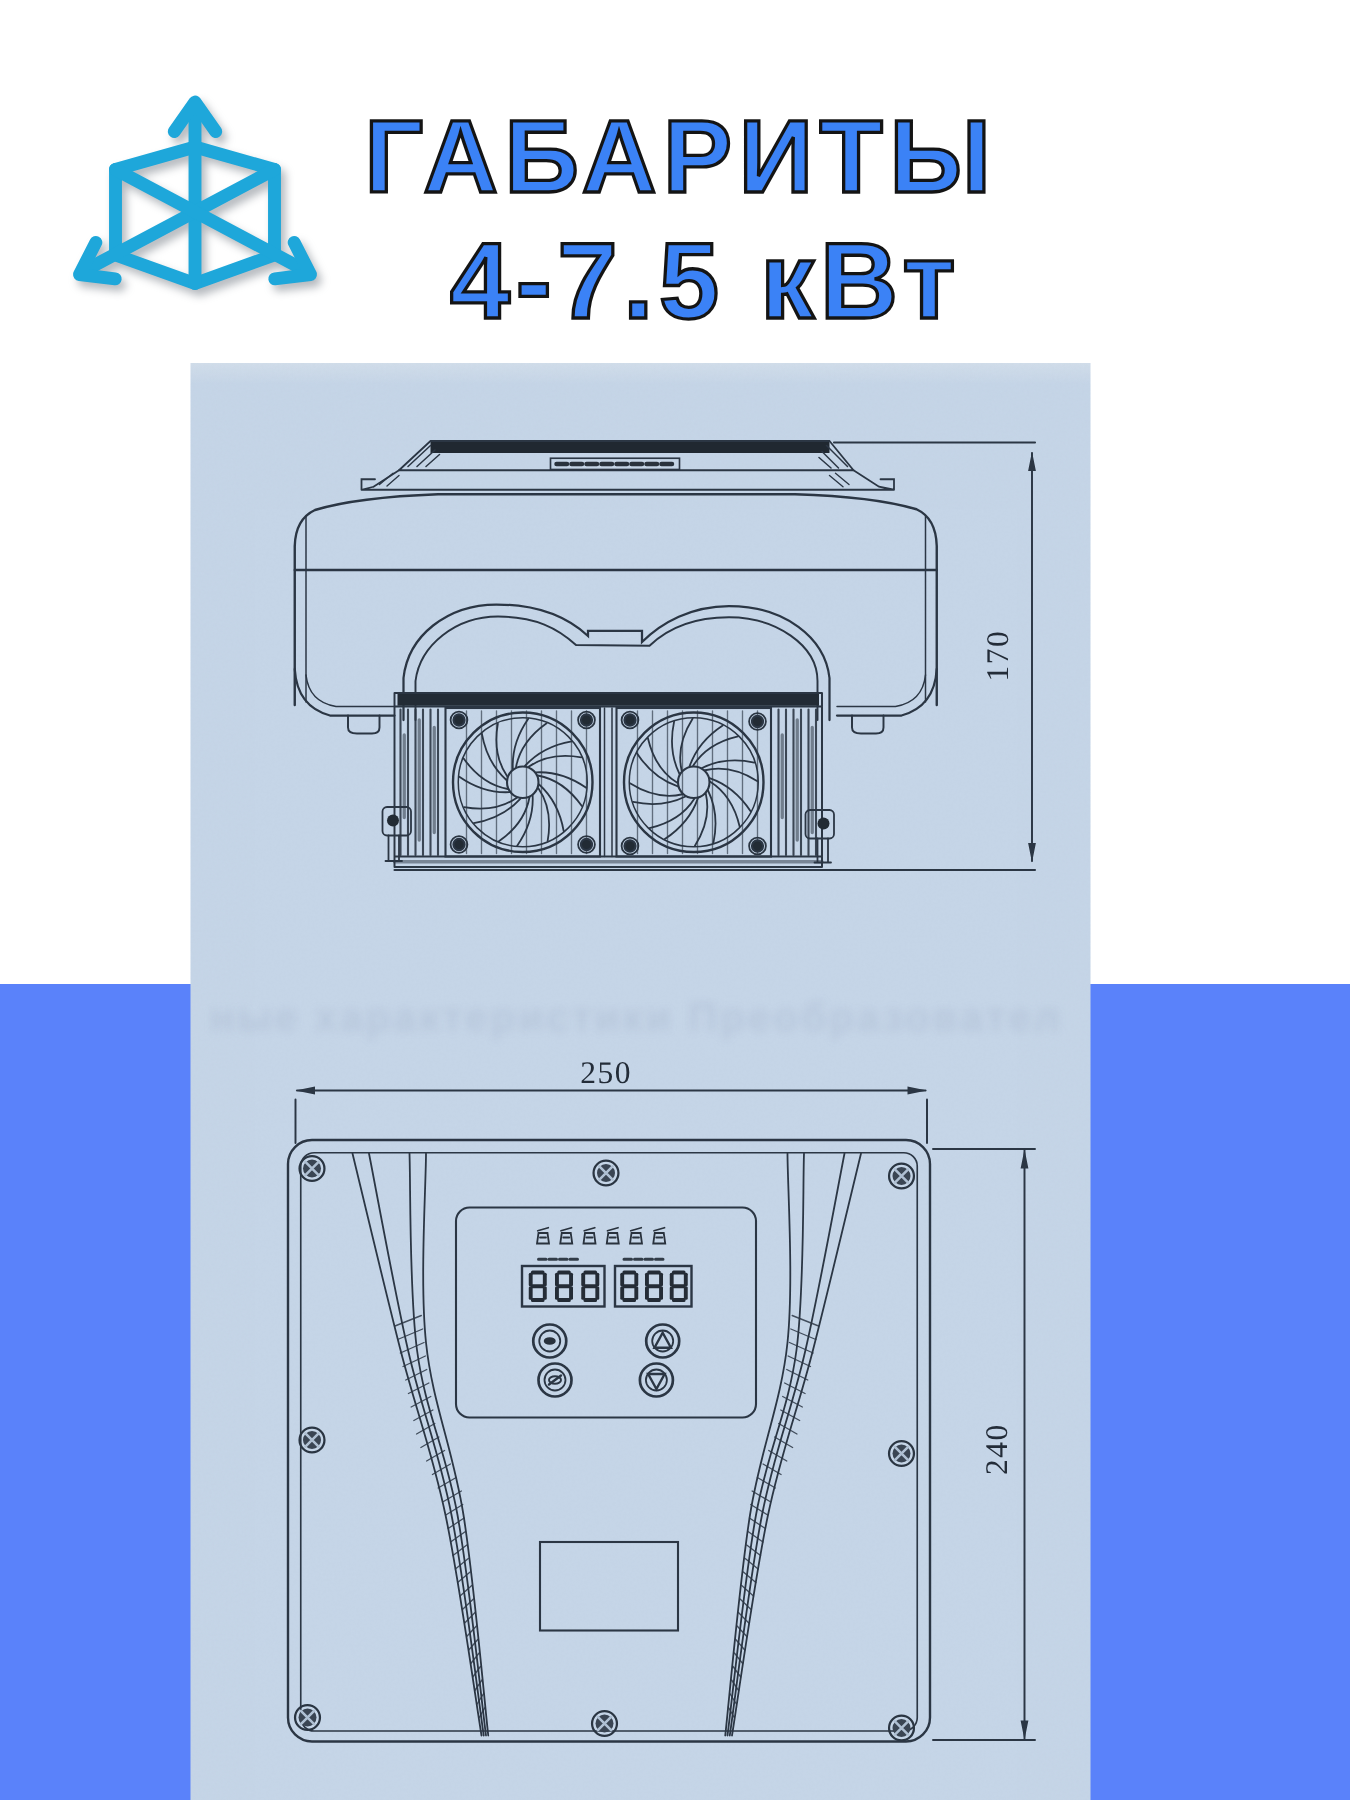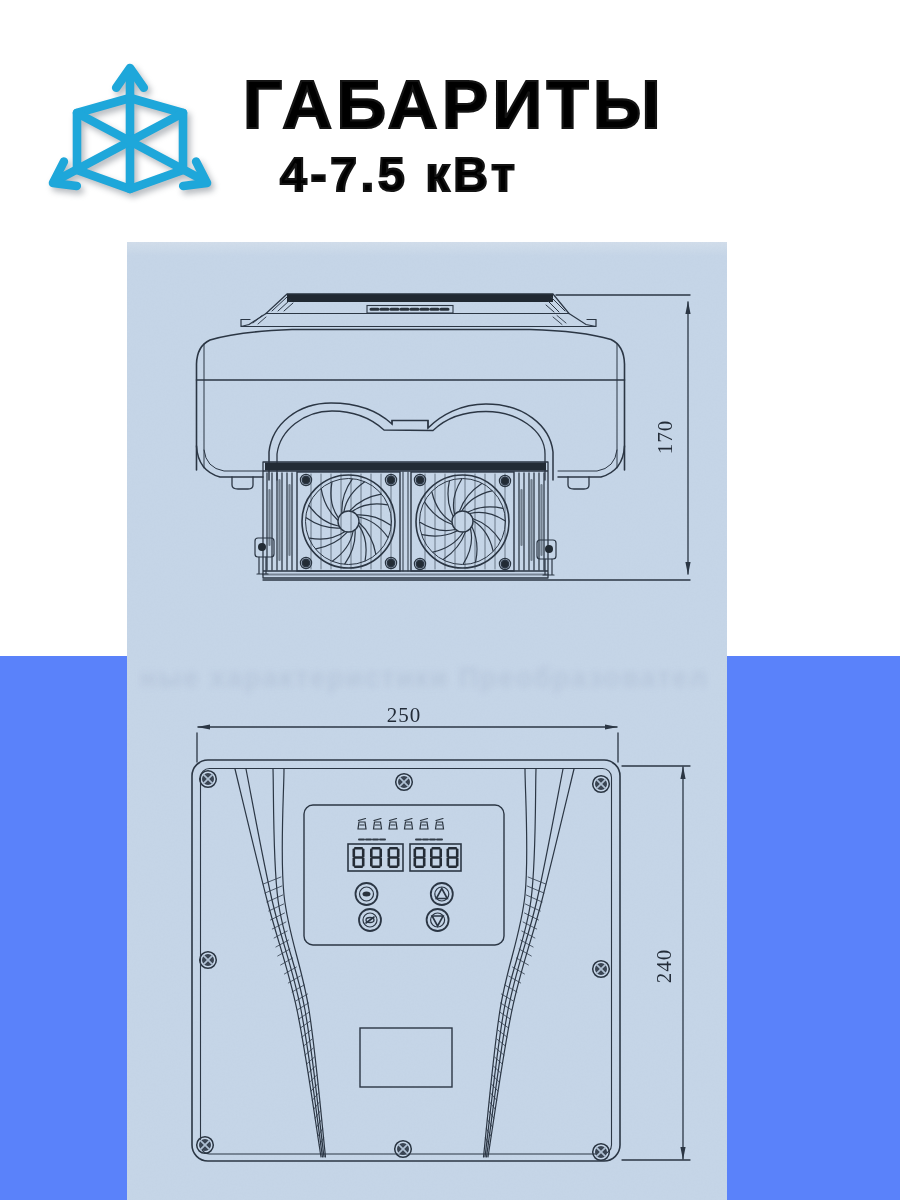--- a/index.html
+++ b/index.html
@@ -1,20 +1,20 @@
 <!DOCTYPE html>
 <html><head>
 <meta charset="utf-8">
 <style>
   html,body{margin:0;padding:0;}
   body{width:900px;height:1200px;position:relative;background:#ffffff;overflow:hidden;
        font-family:"Liberation Sans", sans-serif;}
   .band{position:absolute;left:0;top:656px;width:900px;height:544px;background:#5a82fa;}
   .panel{position:absolute;left:127px;top:242px;width:600px;height:958px;background:linear-gradient(180deg,#d2deeb 0px,#c6d6e8 14px,#c6d6e8 100%);}
-  .title{position:absolute;color:#000000;font-weight:bold;white-space:nowrap;}
+  .title{position:absolute;color:#3b82f6;font-weight:bold;white-space:nowrap;}
 </style>
 </head>
 <body>
 
 <div class="band"></div>
 
 <div class="panel"></div>
 
 <div style="position:absolute;left:140px;top:663px;width:580px;font-size:27px;font-weight:bold;color:rgba(100,118,158,0.13);filter:blur(3px);letter-spacing:2px;white-space:nowrap;overflow:hidden;">ные характеристики Преобразовател</div>
 
@@ -40,21 +40,21 @@
     <path d="M56.8,145.9 L33,143 L43.9,121.6"></path>
 
     <path d="M57,73 L182,139.5"></path>
 
     <path d="M163.2,145.9 L187,143 L176.1,121.6"></path>
   </g>
 </svg>
 
 <div class="title" id="t1" style="font-size:69px;left:243px;top:65px;letter-spacing:4.4px;-webkit-text-stroke:2.2px #141414;">ГАБАРИТЫ</div>
 
-<div class="title" id="t2" style="font-size:48px;left:280px;top:147px;letter-spacing:3.8px;-webkit-text-stroke:2.2px #141414;">4-7.5 кВт</div>
+<div class="title" id="t2" style="font-size:72px;left:300px;top:147px;letter-spacing:3.8px;-webkit-text-stroke:2.2px #141414;">4-7.5 кВт</div>
 
 <svg id="draw" width="600" height="958" viewBox="127 242 600 958" style="position:absolute;left:127px;top:242px;filter:blur(0.3px);">
   <defs>
     <g id="seg8" fill="#242c36" stroke="none">
       <rect x="1.5" y="0" width="9" height="2.6" rx="1"></rect>
       <rect x="1.5" y="9.2" width="9" height="2.6" rx="1"></rect>
       <rect x="1.5" y="18.4" width="9" height="2.6" rx="1"></rect>
       <rect x="0" y="1.5" width="2.6" height="9" rx="1"></rect>
       <rect x="9.4" y="1.5" width="2.6" height="9" rx="1"></rect>
       <rect x="0" y="10.5" width="2.6" height="9" rx="1"></rect>

